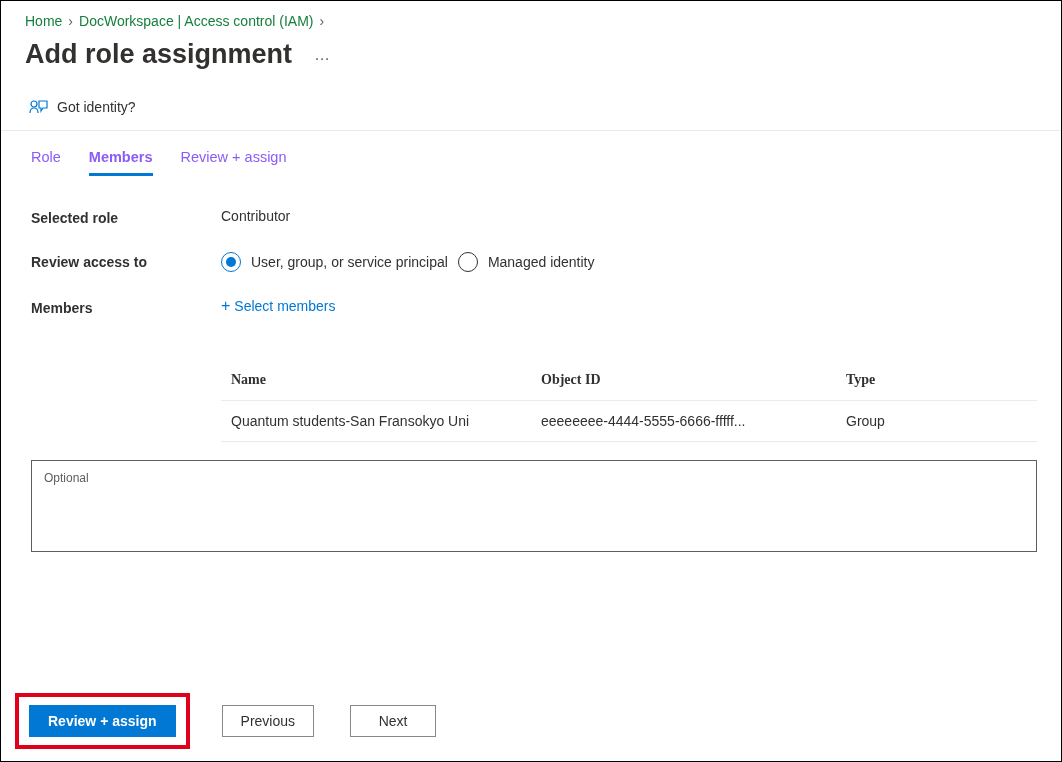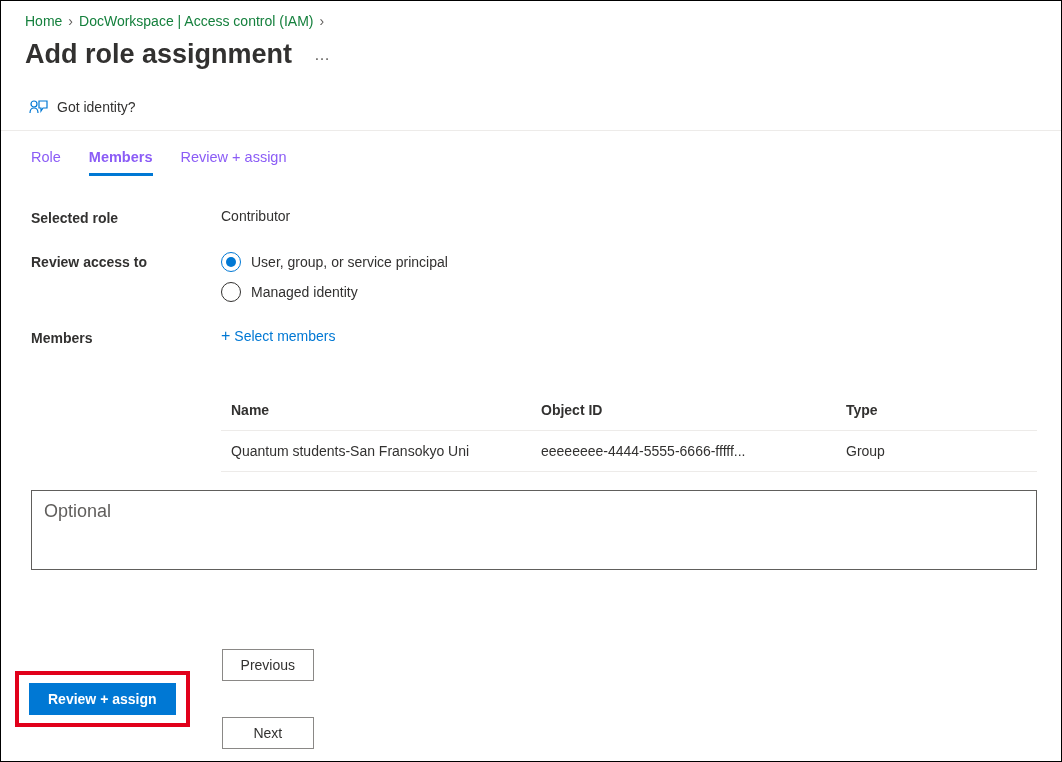--- a/index.html
+++ b/index.html
@@ -75,21 +75,21 @@
       font-weight: 600;
       font-size: 14px;
       color: #323130;
       padding-top: 2px;
     }
     .form-value {
       flex: 1;
       font-size: 14px;
       color: #323130;
     }
-    .radio-group { display: flex; flex-direction: column; gap: 10px; }
+    .radio-group { display: flex; flex-direction: row; gap: 10px; }
     .radio-item {
       display: flex;
       align-items: center;
       gap: 10px;
       cursor: pointer;
     }
     .radio-circle {
       width: 20px; height: 20px; border-radius: 50%;
       border: 1px solid #323130;
       display: flex; align-items: center; justify-content: center;
@@ -110,31 +110,32 @@
       margin-top: 46px;
       border-bottom: 1px solid #edebe9;
     }
     .table-header, .table-row {
       display: flex;
       padding: 12px 10px;
     }
     .table-header {
       font-weight: 600;
       border-bottom: 1px solid #edebe9;
+      font-family: Liberation Serif, serif;
     }
     .col-name { width: 310px; }
     .col-objectid { width: 305px; }
     .col-type { flex: 1; }
     .desc-textarea {
       width: 100%;
-      height: 80px;
+      height: 92px;
       border: 1px solid #605e5c;
       padding: 10px 12px;
       font-family: inherit;
-      font-size: 18px;
+      font-size: 12px;
       resize: none;
       color: #000000;
     }
     .desc-textarea::placeholder { color: #605e5c; }
     .footer {
       position: absolute;
       bottom: 12px;
       left: 14px;
       right: 24px;
       display: flex;
@@ -156,21 +157,21 @@
       color: #323130;
       min-width: 86px;
       text-align: center;
     }
     .btn-primary {
       background: #0078d4;
       border: 1px solid #0078d4;
       color: #fff;
       font-weight: 600;
     }
-    .footer-secondary { display: flex; gap: 36px; margin-left: 32px; flex-direction: column; }
+    .footer-secondary { display: flex; gap: 36px; margin-left: 32px; }
   </style>
 </head>
 <body>
 
 <nav class="breadcrumb">
   <a>Home</a>
   <span class="sep">›</span>
   <a>DocWorkspace | Access control (IAM)</a>
   <span class="sep">›</span>
 </nav>

